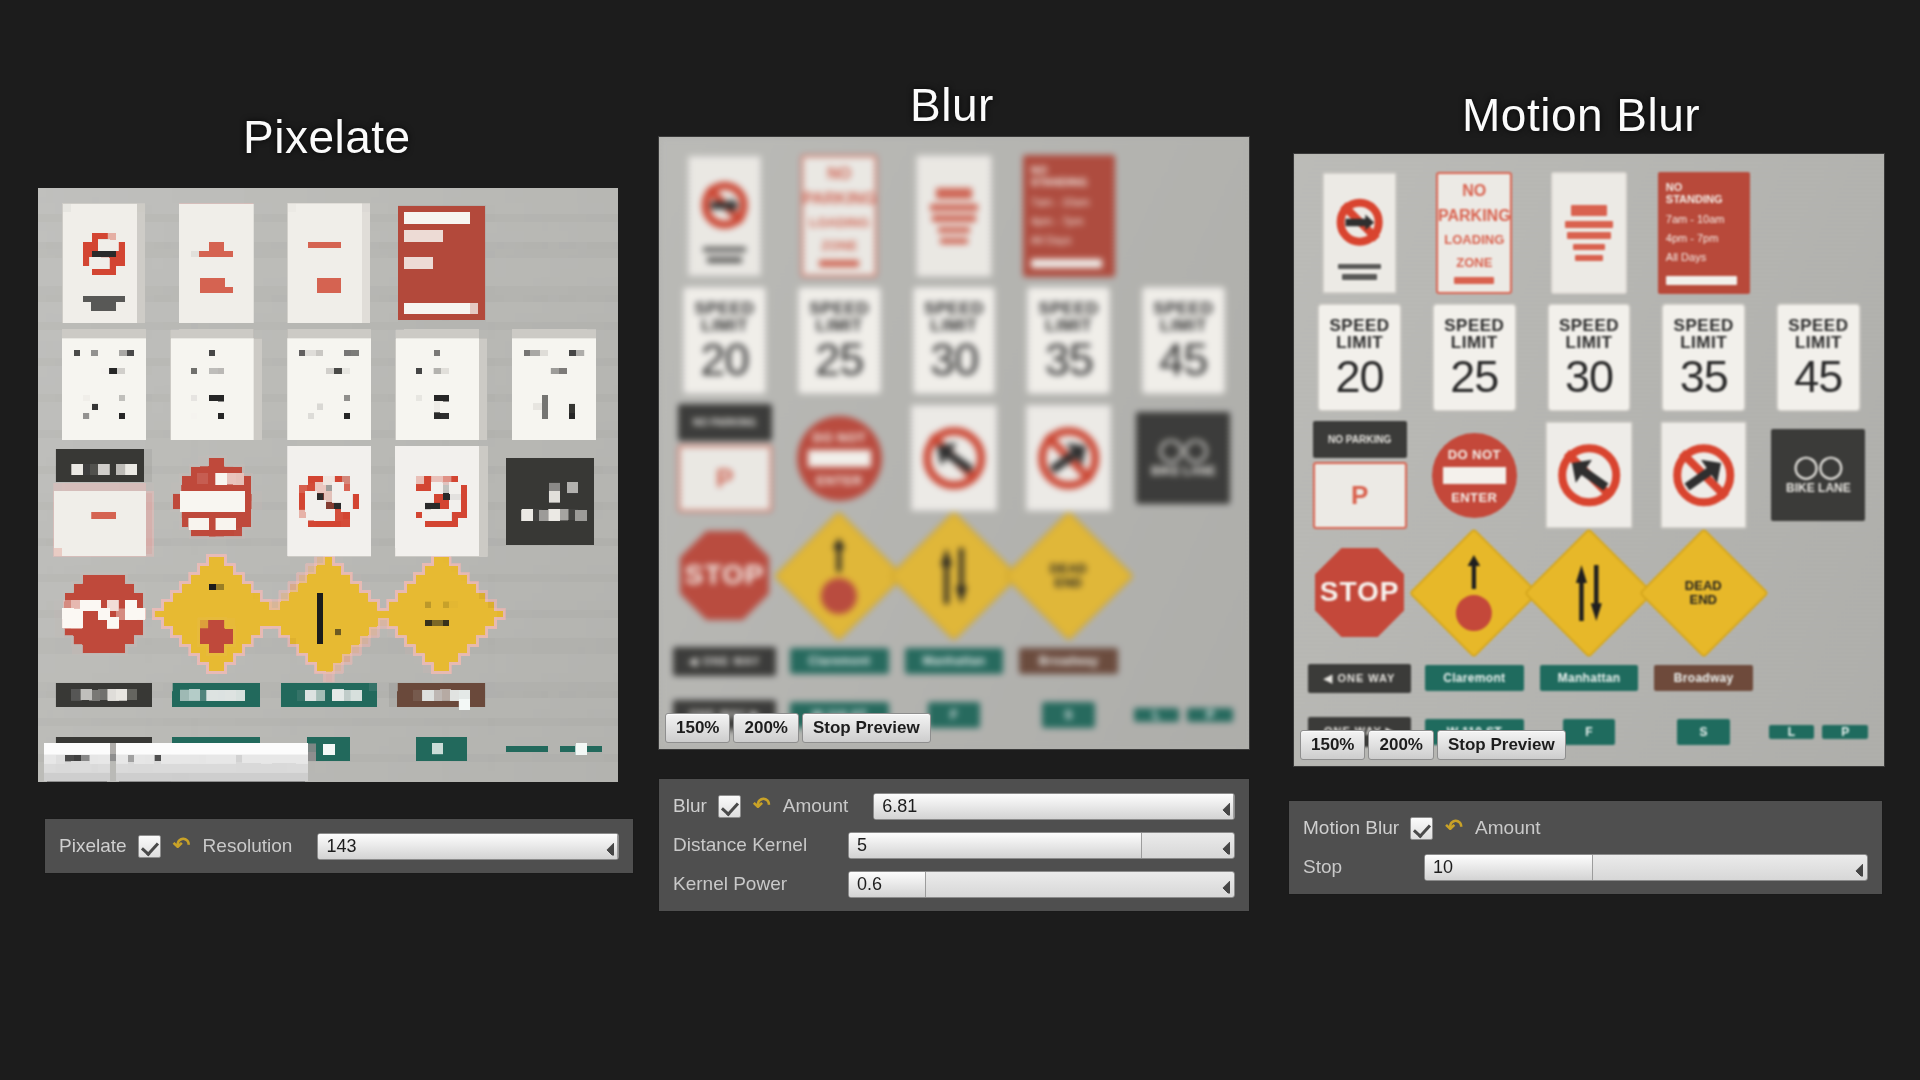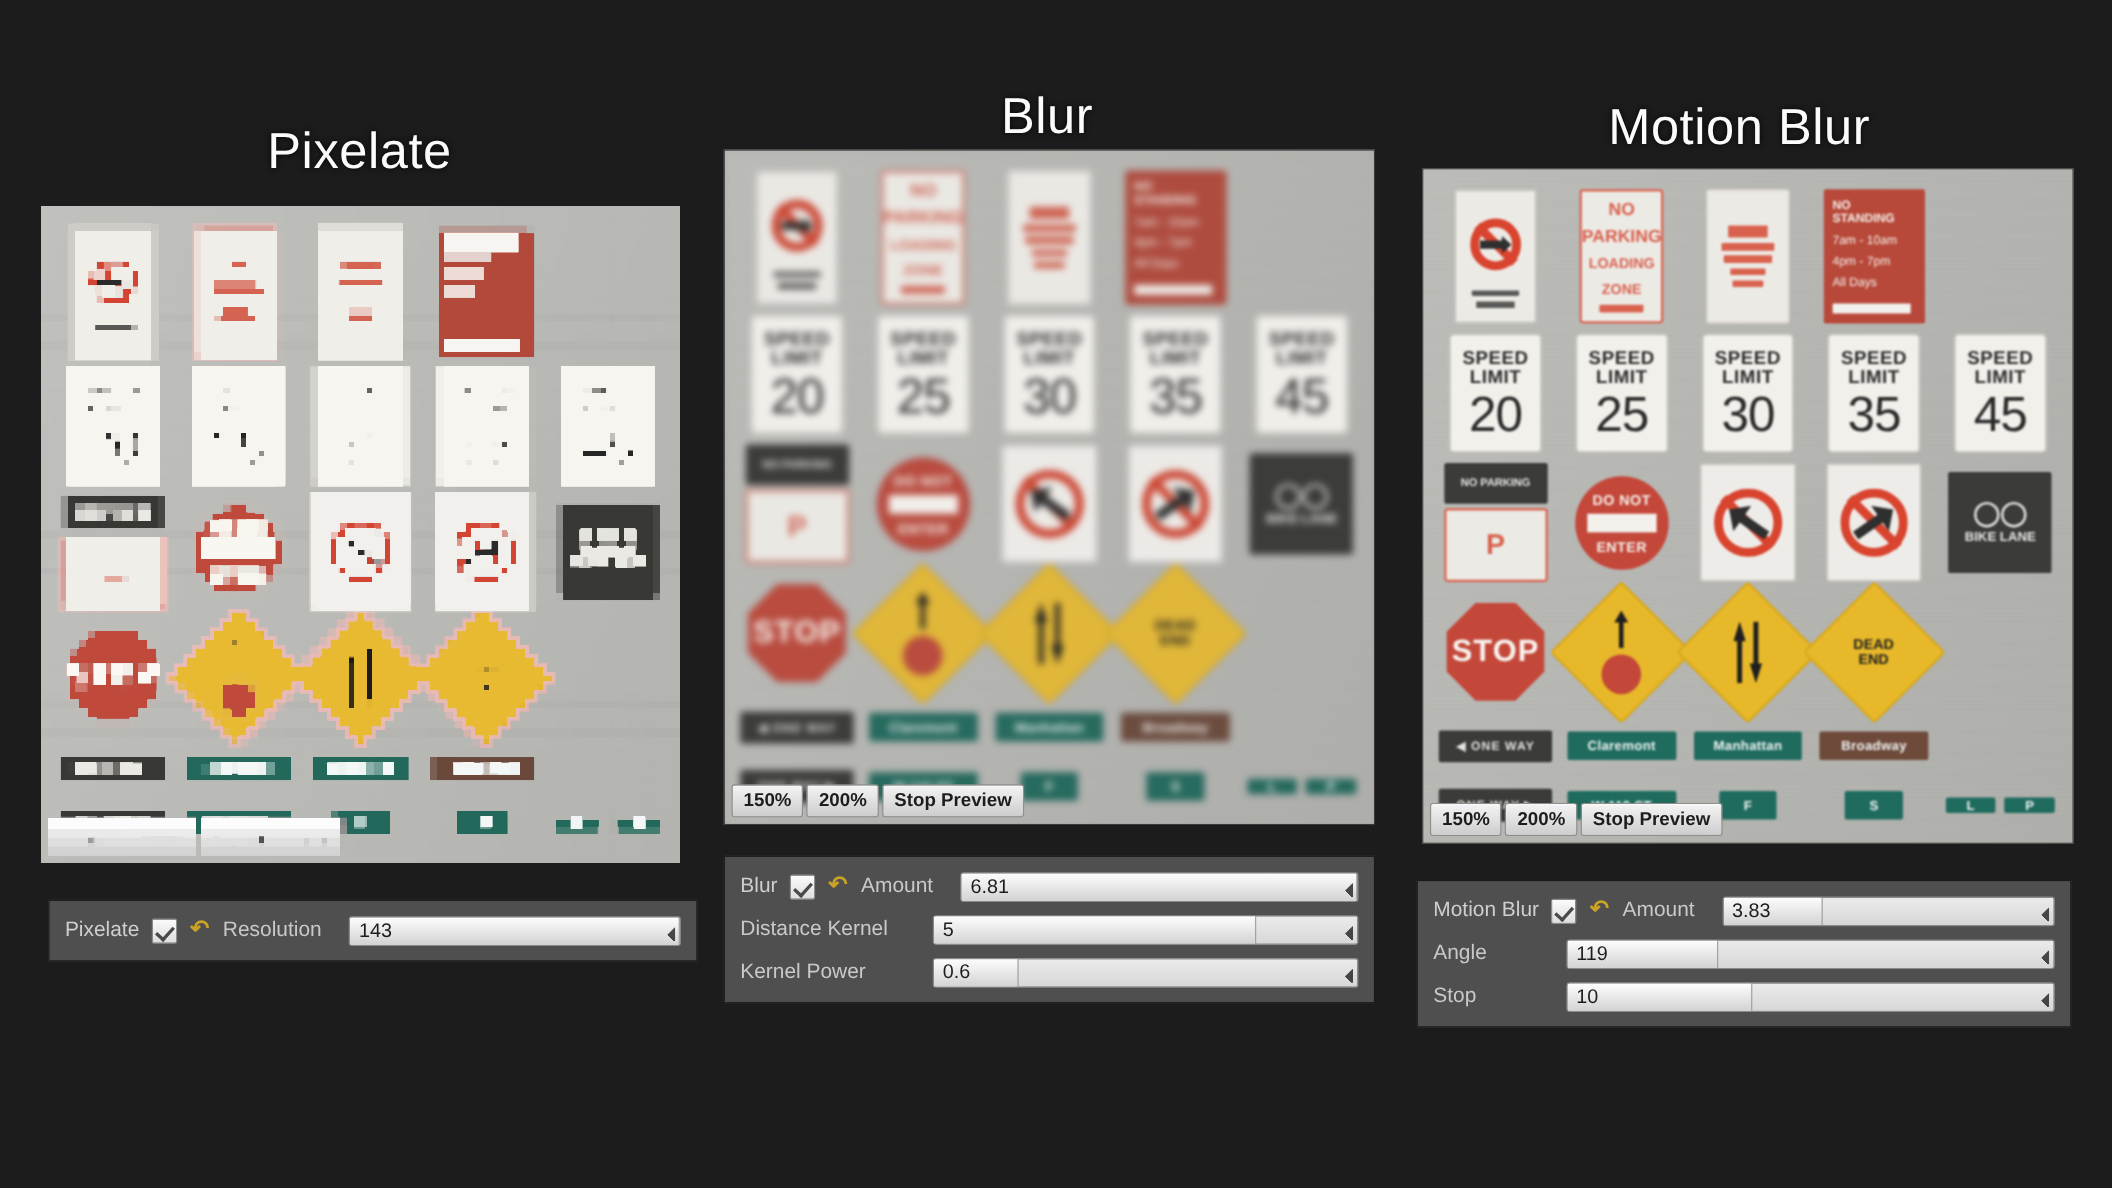--- a/index.html
+++ b/index.html
@@ -809,33 +809,20 @@
       <div class="btn">Stop Preview</div>
     </div>
   </div>
 
   <div class="panel" style="left:1288px; top:800px; width:595px;">
     <div class="row">
       <span class="lbl">Motion Blur</span>
       <span class="checkbox"></span>
       <span class="undo">↶</span>
       <span class="lbl dim">Amount</span>
-      <span class="slider fieldwide">
-        <span class="fill" style="width:30%"></span>
-        <span class="val">3.83</span>
-        <span class="grip"></span>
-      </span>
-    </div>
-    <div class="row">
-      <span class="lbl dim" style="width:96px">Angle</span>
-      <span class="slider fieldwide">
-        <span class="fill" style="width:31%"></span>
-        <span class="val">119</span>
-        <span class="grip"></span>
-      </span>
     </div>
     <div class="row">
       <span class="lbl dim" style="width:96px">Stop</span>
       <span class="slider fieldwide">
         <span class="fill" style="width:38%"></span>
         <span class="val">10</span>
         <span class="grip"></span>
       </span>
     </div>
   </div>

